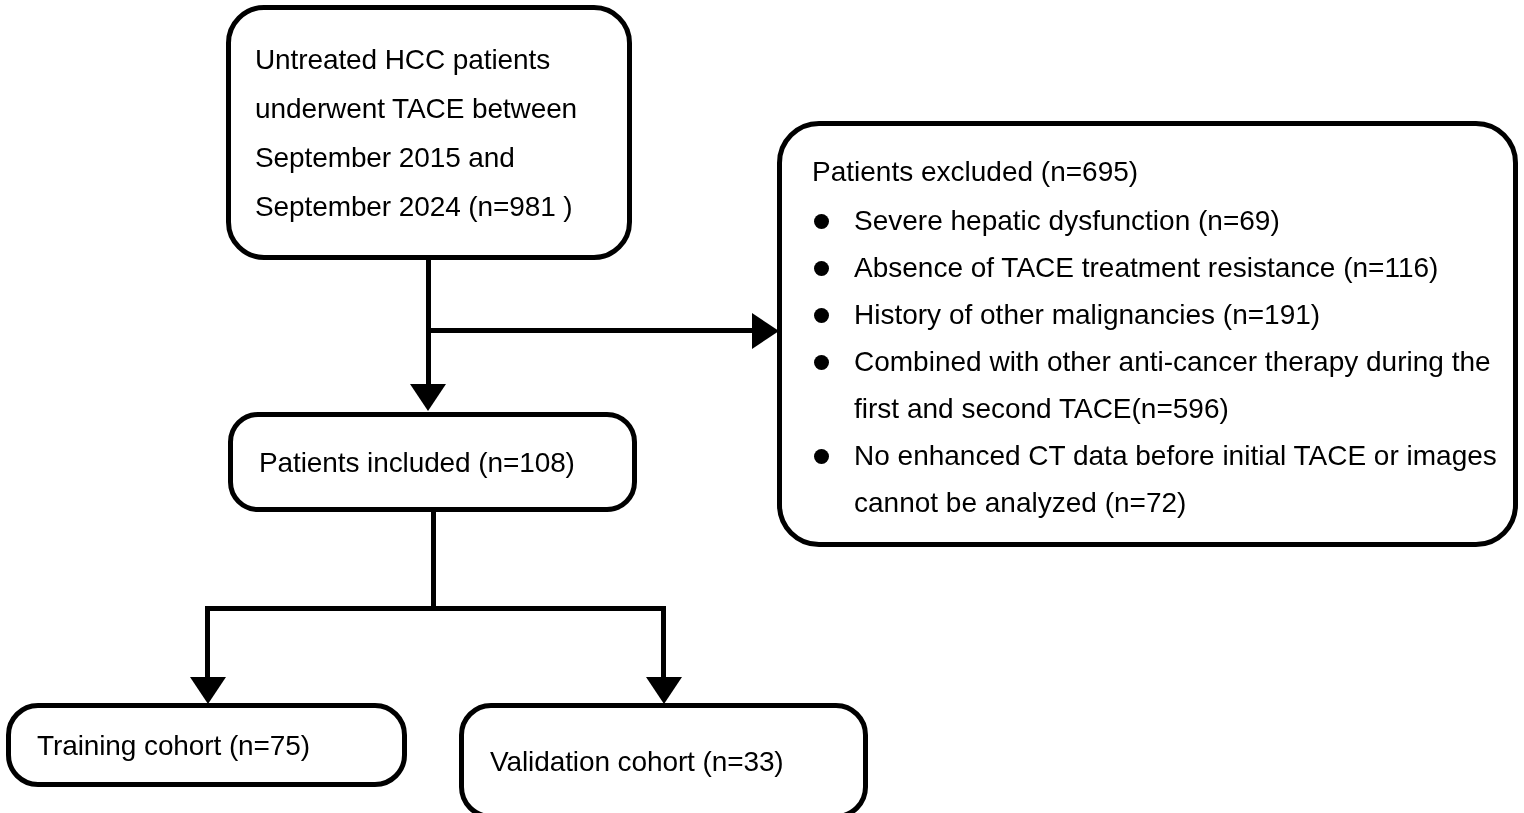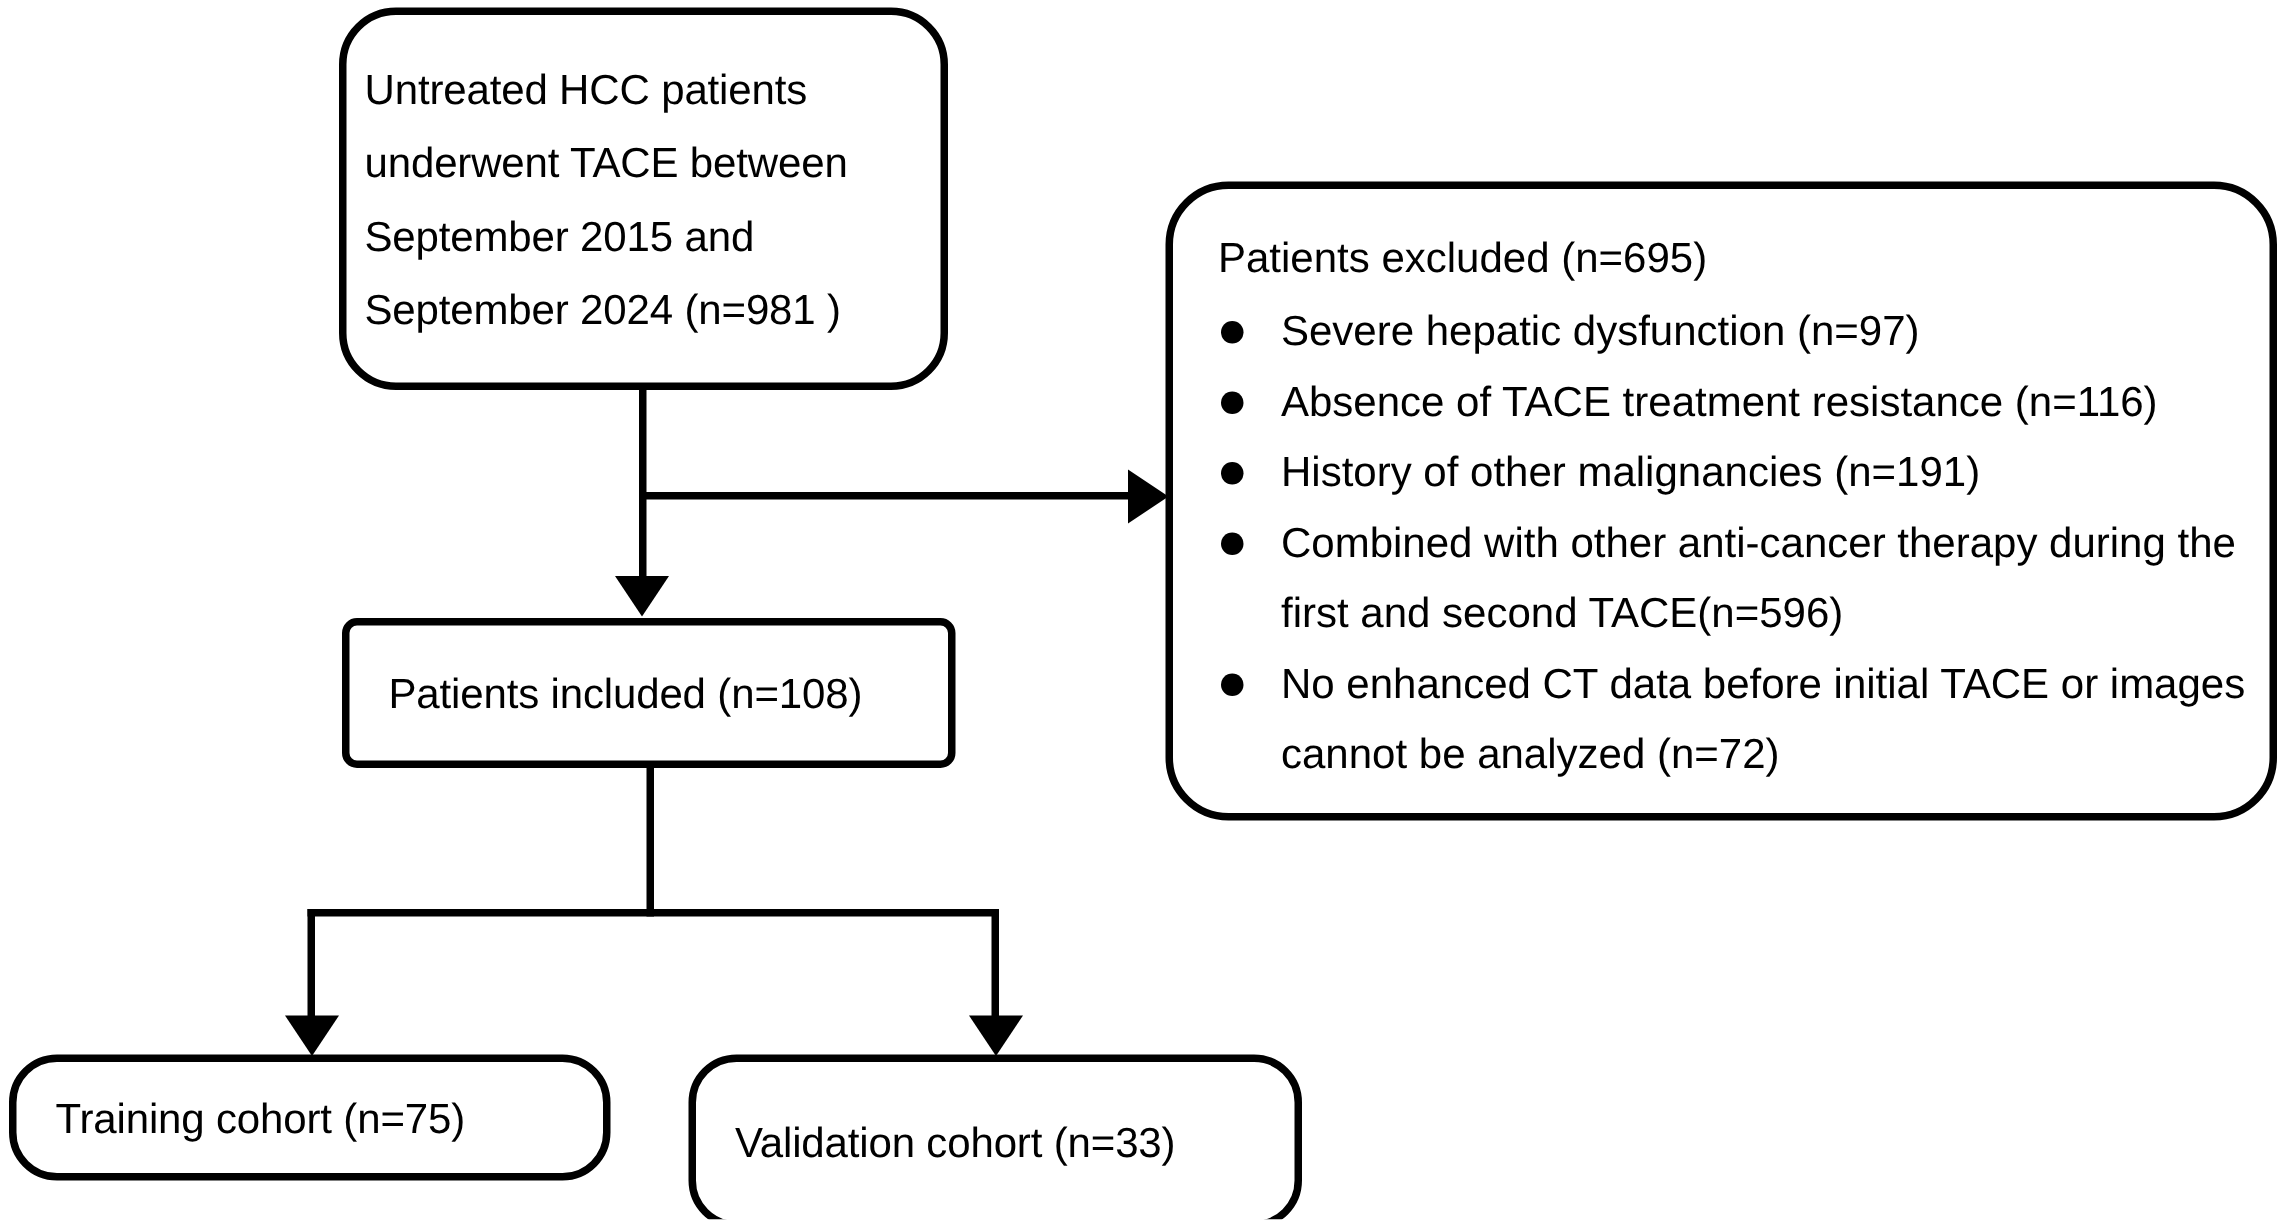--- a/index.html
+++ b/index.html
@@ -39,21 +39,21 @@
 
   
   #node-source {
     left: 226px;
     top: 5px;
     width: 406px;
     height: 255px;
     border-radius: 38px;
   }
   #node-source .node-text {
-    padding-left: 12px;
+    padding-left: 24px;
     padding-right: 10px;
   }
 
   
   #node-excluded {
     left: 777px;
     top: 121px;
     width: 741px;
     height: 426px;
     border-radius: 42px;
@@ -88,21 +88,21 @@
     border-radius: 50%;
     background: #000000;
   }
 
   
   #node-included {
     left: 228px;
     top: 412px;
     width: 409px;
     height: 100px;
-    border-radius: 10px;
+    border-radius: 30px;
   }
   #node-included .node-text {
     padding-left: 26px;
   }
 
   
   #node-training {
     left: 6px;
     top: 703px;
     width: 401px;
@@ -174,21 +174,21 @@
 September 2015 and
 September 2024 (n=981 )</div>
   </div>
 
   <div class="node" id="node-excluded">
     <div class="excl-inner">
       <div class="excl-heading">Patients excluded (n=695)</div>
       <ul class="excl-list">
         <li class="excl-item">
           <span class="excl-bullet"></span>
-          <span>Severe hepatic dysfunction (n=97)</span>
+          <span>Severe hepatic dysfunction (n=69)</span>
         </li>
         <li class="excl-item">
           <span class="excl-bullet"></span>
           <span>Absence of TACE treatment resistance (n=116)</span>
         </li>
         <li class="excl-item">
           <span class="excl-bullet"></span>
           <span>History of other malignancies (n=191)</span>
         </li>
         <li class="excl-item">

